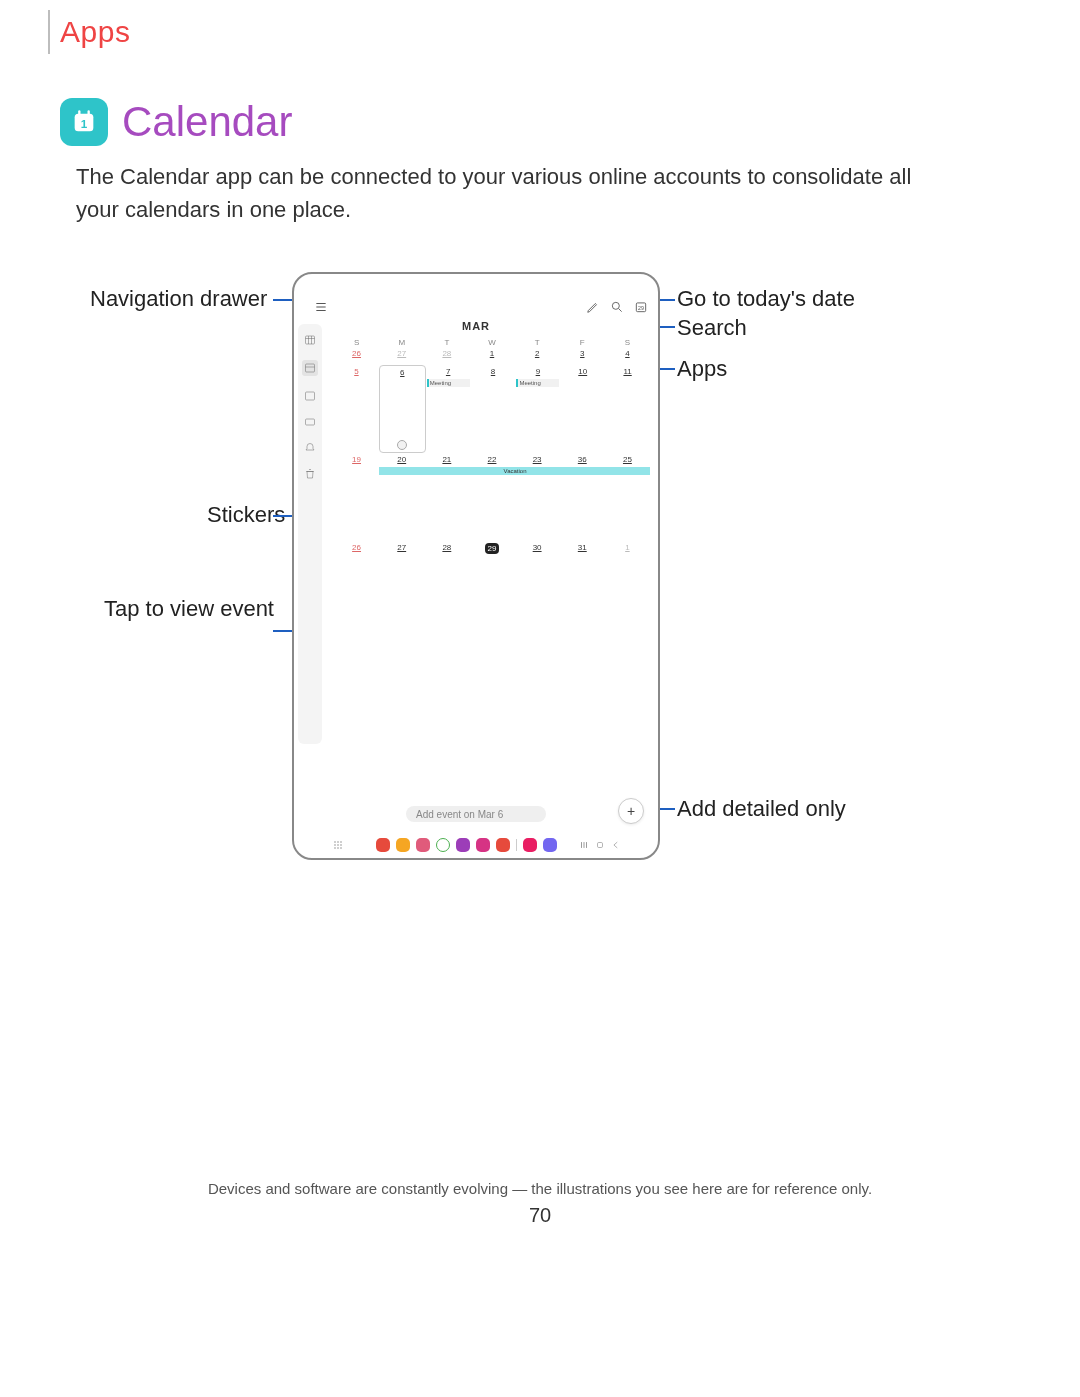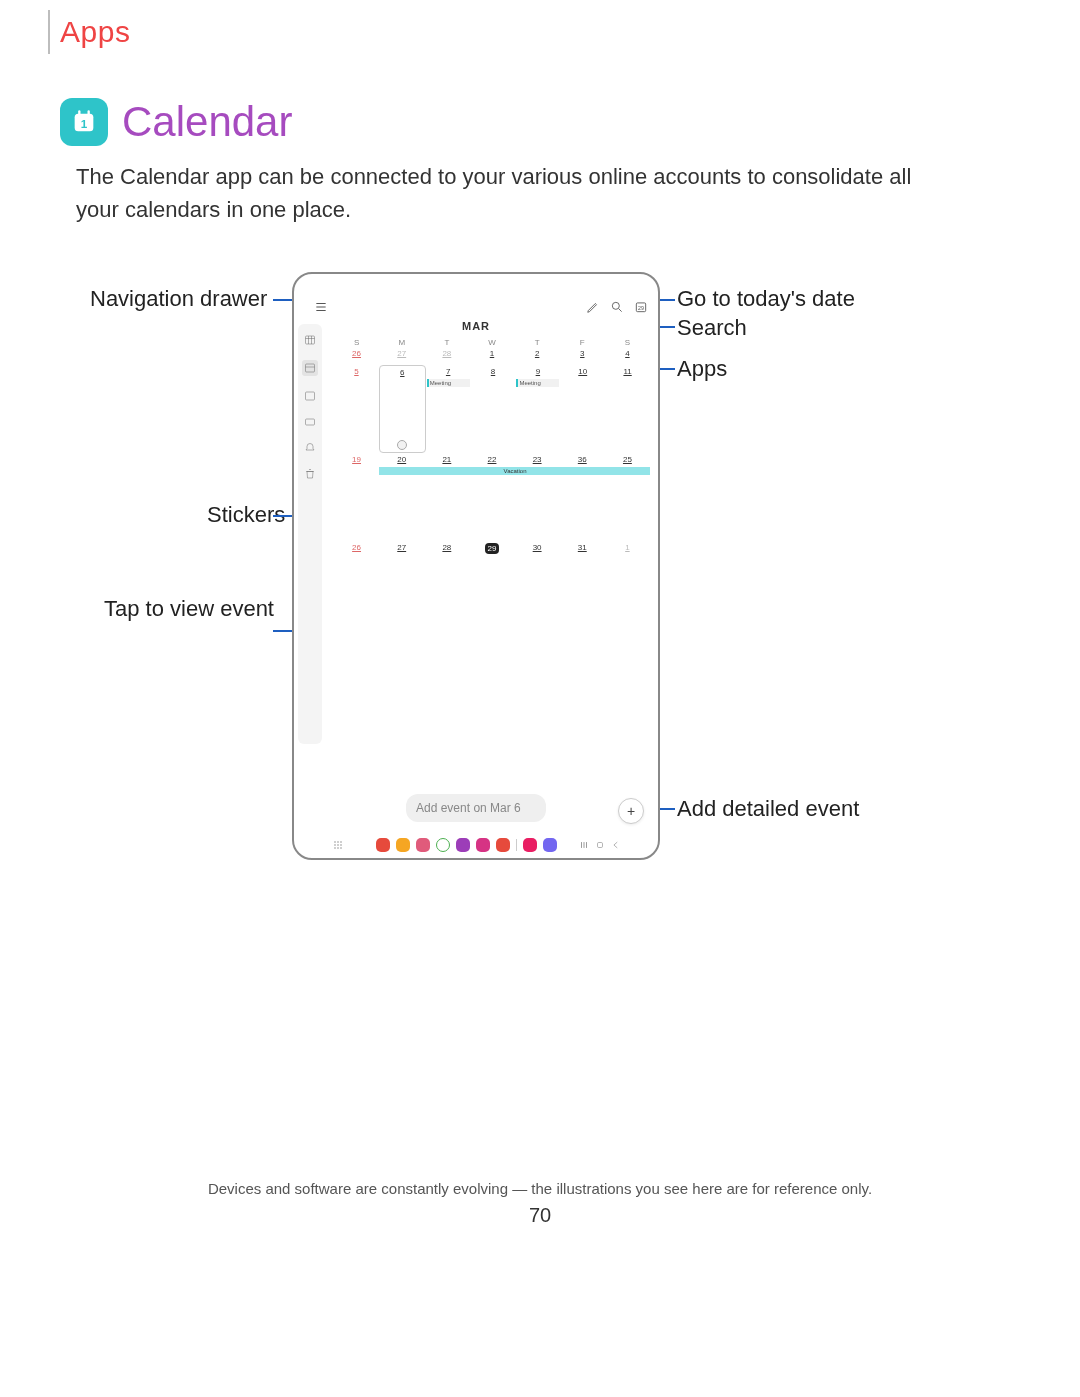--- a/index.html
+++ b/index.html
@@ -206,24 +206,24 @@
     border: 1px solid #aaa;
     border-radius: 50%;
     background: #f2f2f2;
   }
   .quickadd {
     position: absolute;
     bottom: 36px;
     left: 50%;
     transform: translateX(-50%);
     width: 140px;
-    height: 28px;
+    height: 16px;
     background: #efefef;
     border-radius: 12px;
-    font-size: 12px;
+    font-size: 10px;
     color: #888;
     display: flex;
     align-items: center;
     padding-left: 10px;
   }
   .fab {
     position: absolute;
     bottom: 34px;
     right: 14px;
     width: 26px; height: 26px;
@@ -314,21 +314,21 @@
   <div class="line h" style="left:587px; top:39px; width:28px;"></div>
 
   <div class="callout" style="left:617px; top:55px;">Search</div>
   <div class="line h" style="left:565px; top:66px; width:50px;"></div>
   <div class="line v" style="left:565px; top:39px; height:27px;"></div>
 
   <div class="callout" style="left:617px; top:96px;">Apps</div>
   <div class="line h" style="left:543px; top:108px; width:72px;"></div>
   <div class="line v" style="left:543px; top:39px; height:69px;"></div>
 
-  <div class="callout" style="left:617px; top:536px;">Add detailed event</div>
+  <div class="callout" style="left:617px; top:536px;">Add detailed only</div>
   <div class="line h" style="left:585px; top:548px; width:30px;"></div>
 
   <div class="device">
 
     <div class="cal-header">
       <svg class="ham" viewBox="0 0 24 24">
           <path d="M4 6h16M4 12h16M4 18h16" stroke="#555" stroke-width="2"></path>
         </svg>
       <svg class="hdr-icon" viewBox="0 0 24 24">
           <path d="M3 21l3-1 12-12-2-2L4 18l-1 3z" stroke="#555" stroke-width="1.5" fill="none"></path>

